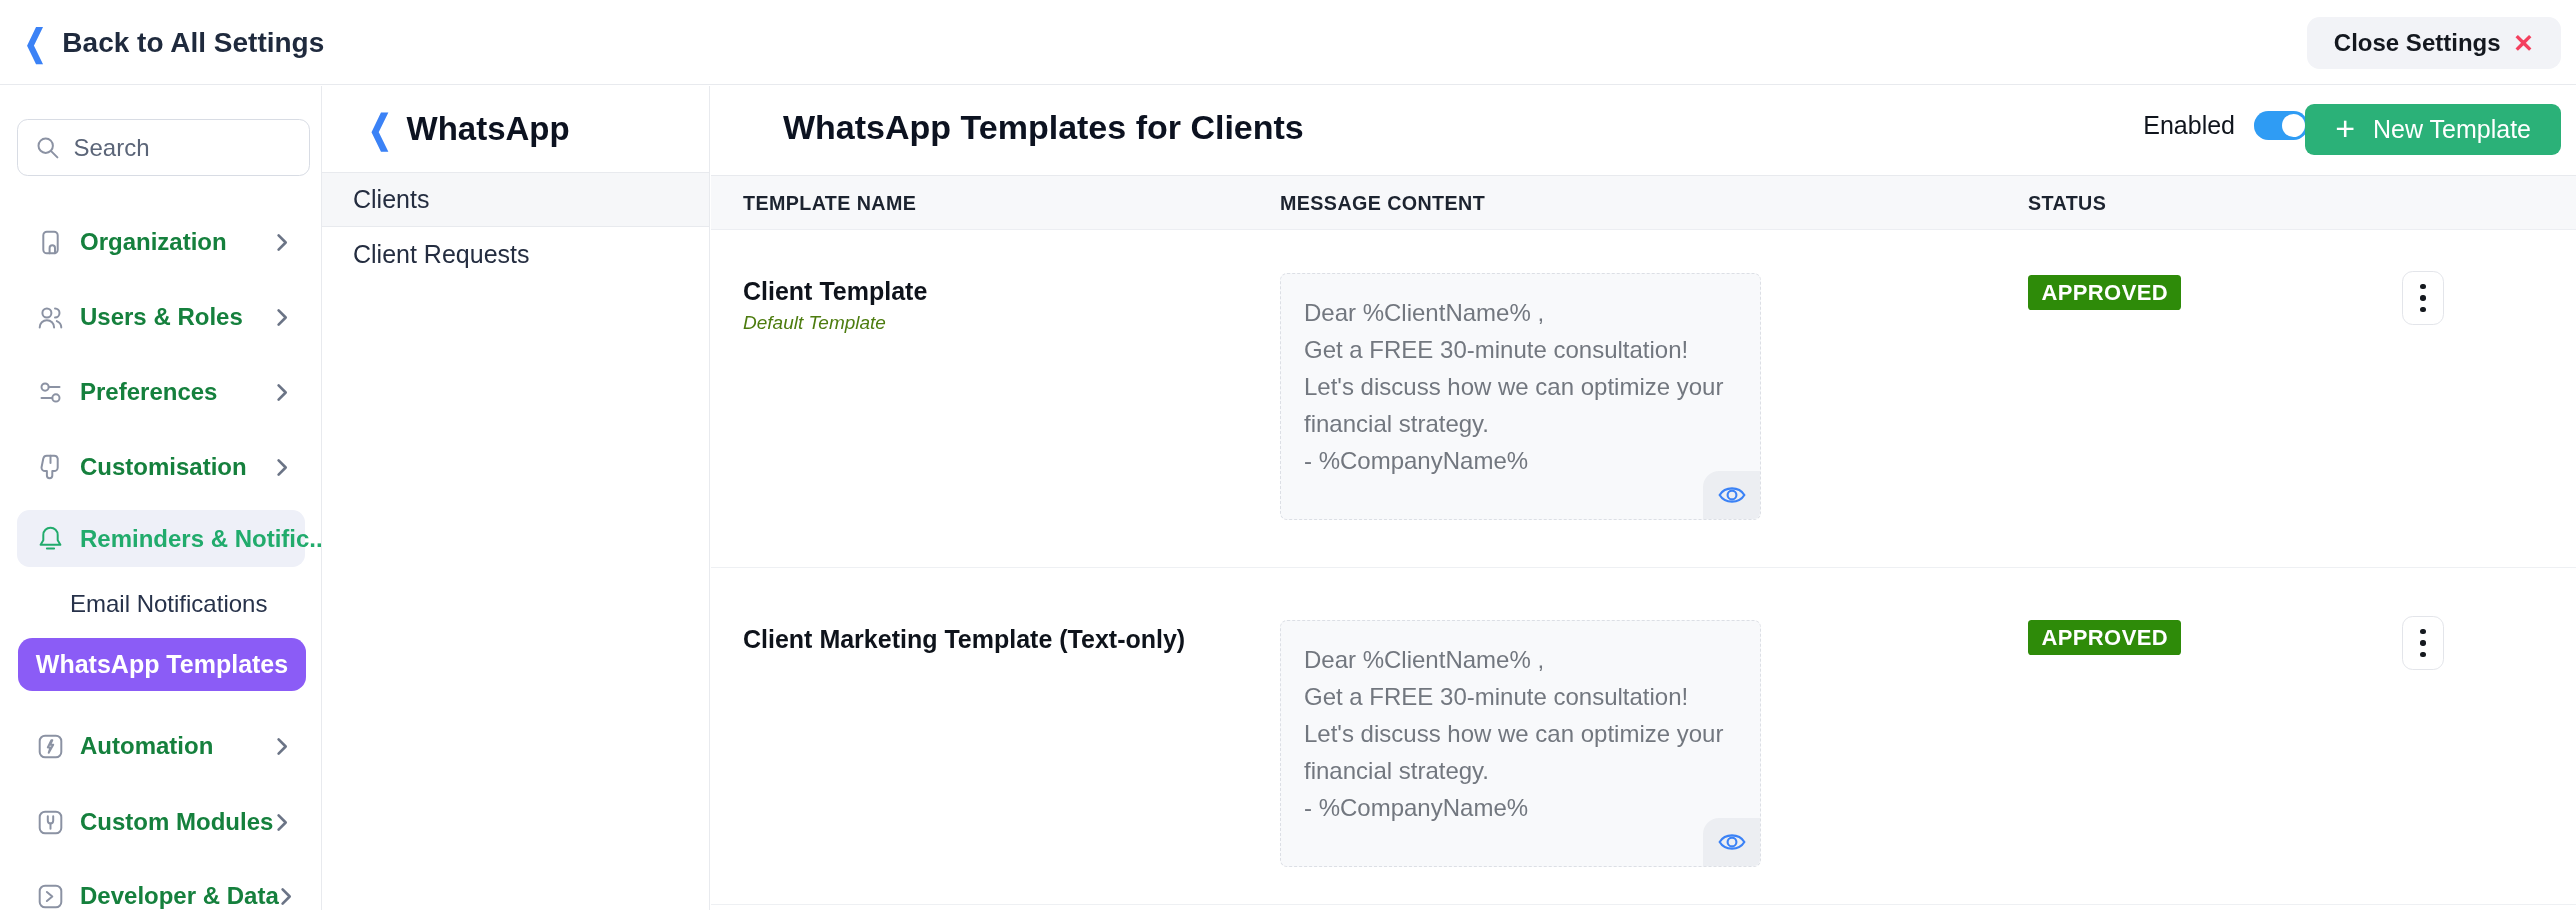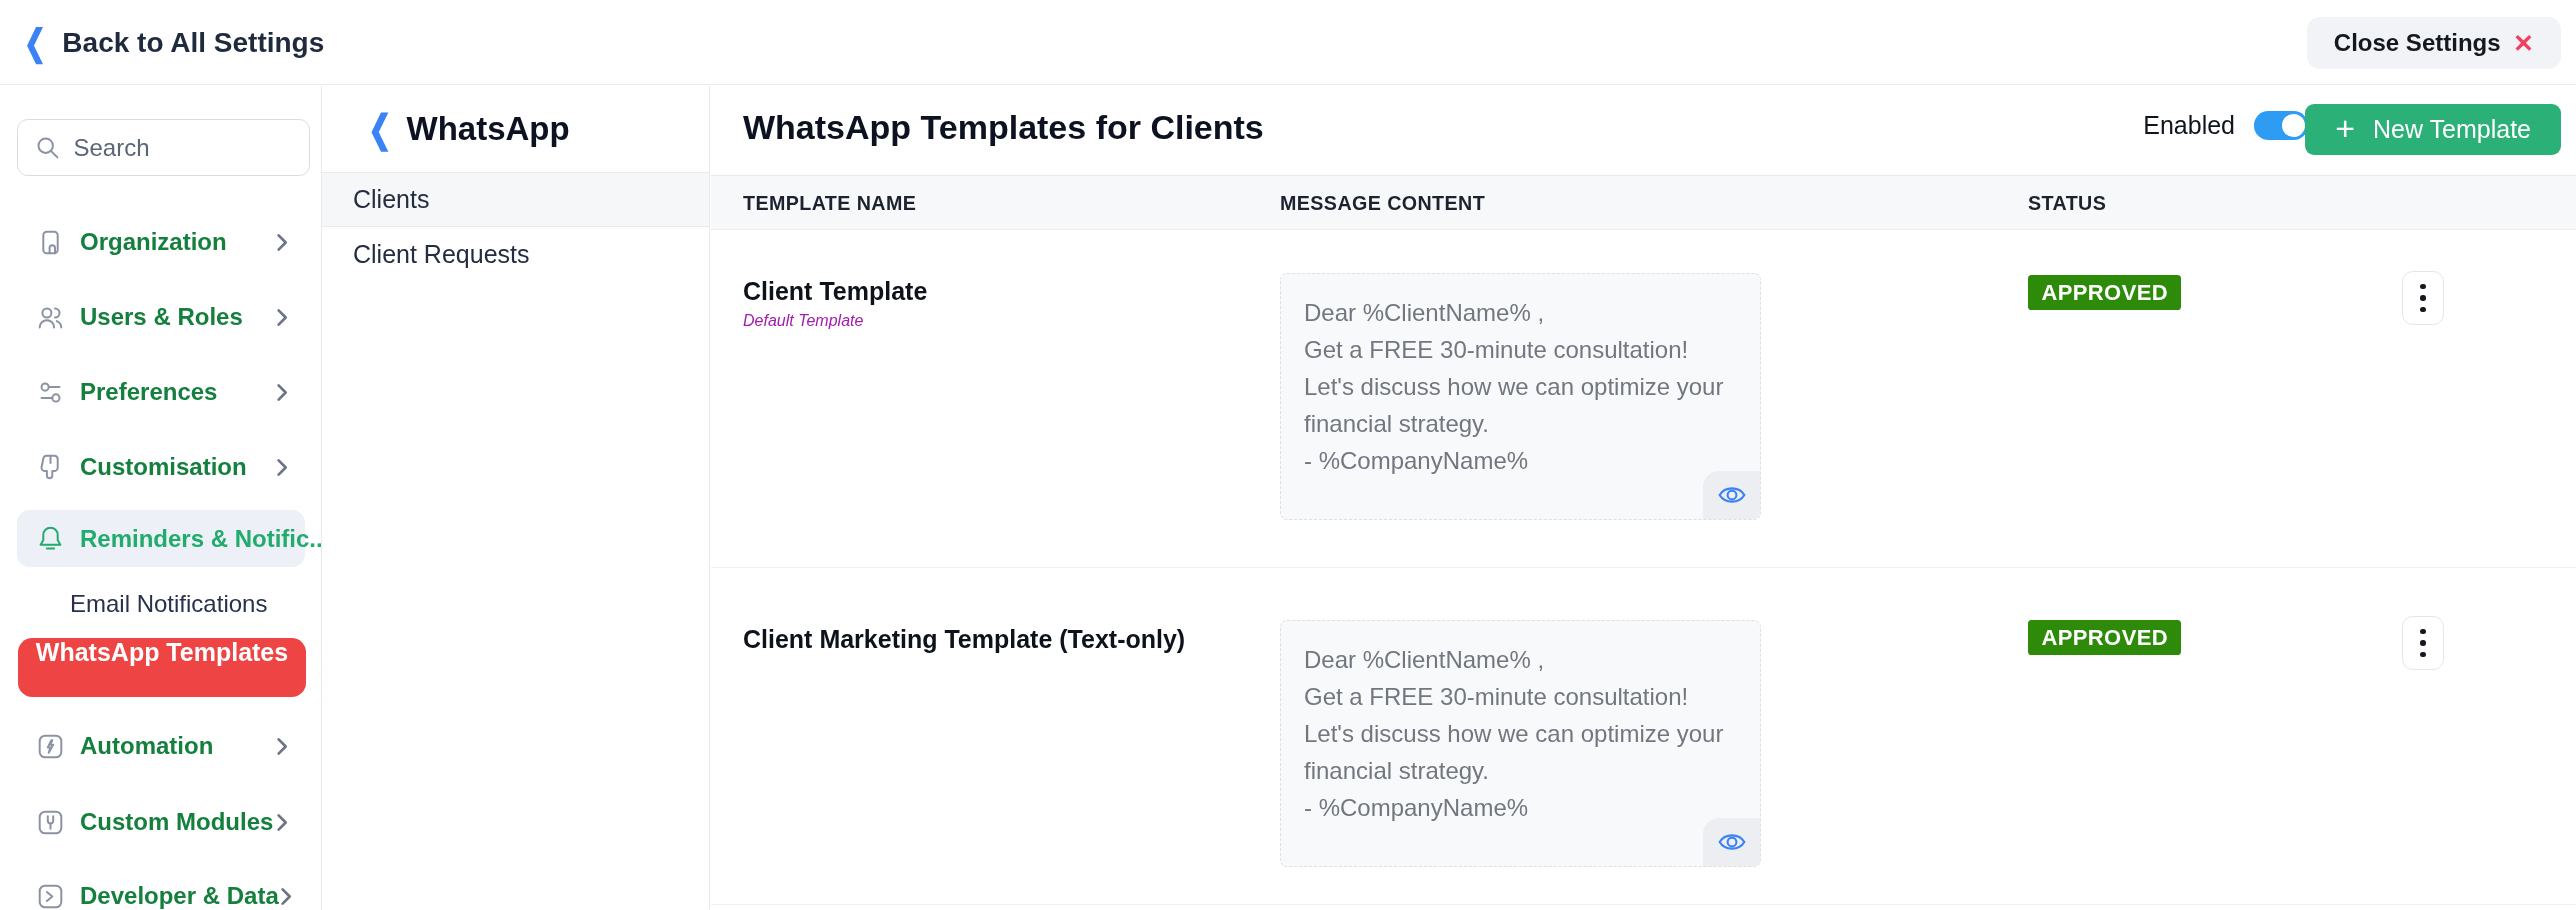--- a/index.html
+++ b/index.html
@@ -30,58 +30,58 @@
   .side-item { position:absolute; left:17px; width:288px; height:52px; display:flex; align-items:center;
     padding:0 16px 0 19px; cursor:pointer; border-radius:12.5px; }
   .side-item .ic { width:29px; height:29px; display:flex; align-items:center; justify-content:center; flex:0 0 29px; }
   .side-item .lbl { font-size:24px; font-weight:600; color:#15803d; margin-left:15px; flex:1; white-space:nowrap; }
   .chev-r { width:14.3px; height:23px; flex:0 0 14.3px; }
   .reminders { background:#eef0f8; height:57px; }
   .reminders .lbl { color:#21ab6c; }
   .sub-item { position:absolute; left:17px; width:288px; height:50px; display:flex; align-items:center;
     padding-left:53px; cursor:pointer; }
   .sub-item .lbl { font-size:24px; font-weight:500; color:#27324a; white-space:nowrap; }
-  .active-pill { position:absolute; left:18px; width:288px; height:59px; background:#ef4444;
-    border-radius:14.3px; display:flex; justify-content:center; cursor:pointer; }
+  .active-pill { position:absolute; left:18px; width:288px; height:53px; background:#8b5cf6;
+    border-radius:14.3px; display:flex; align-items:center; justify-content:center; cursor:pointer; }
   .active-pill .lbl { color:#fff; font-size:25px; font-weight:700; white-space:nowrap; }
 
   
   .panel { position:absolute; left:322px; top:86px; width:388px; height:825px; background:#fff;
     border-right:0.9px solid #e8eaee; }
   .panel-header { position:absolute; left:0; top:0; width:100%; height:87px;
     border-bottom:0.9px solid #e8eaee; display:flex; align-items:center; padding-left:42px; gap:10.7px; }
   .panel-chevron { color:#3b82f6; font-size:38px; font-weight:700; line-height:1; transform:scaleX(.75); }
   .panel-title { font-size:33px; font-weight:700; color:#0c1220; }
   .panel-row { position:absolute; left:0; width:100%; height:54px; display:flex; align-items:center;
     padding-left:31px; font-size:25px; color:#242d40; cursor:pointer; }
   .panel-row.selected { background:#f6f7f9; border-bottom:0.9px solid #e8eaee; font-weight:500; }
 
   
   .main { position:absolute; left:711px; top:86px; width:1865px; height:825px; background:#fff; }
-  .main-header { position:relative; height:89px; }
+  .main-header { position:relative; height:89px;margin-left:40px; }
   .main-title { position:absolute; left:32px; top:21.5px; font-size:34px; font-weight:700; color:#0c1220; }
   .enabled-wrap { position:absolute; right:268px; top:25px; display:flex; align-items:center; gap:19px; }
   .enabled-label { font-size:25px; font-weight:500; color:#10151d; }
   .toggle { position:relative; width:54px; height:29px; border-radius:14.3px; background:#2f9cf4; cursor:pointer; }
   .toggle .knob { position:absolute; right:2.7px; top:2.7px; width:23px; height:23px; border-radius:50%; background:#fff; }
   .new-template-btn { position:absolute; right:15px; top:18px; height:51px; padding:0 30px;
     background:#2bb178; border-radius:9px; display:flex; align-items:center; gap:18px; cursor:pointer; }
   .plus { color:#fff; font-size:34px; font-weight:400; line-height:1; margin-top:-2.7px; }
   .new-template-label { color:#fff; font-size:25px; font-weight:500; }
 
   .table-head { position:relative; height:55px; background:#f7f8fa;
     border-top:0.9px solid #e8eaee; border-bottom:0.9px solid #eceef2; }
   .th { position:absolute; top:0; line-height:55px; font-size:19.7px; font-weight:700; color:#1c232f;
     letter-spacing:0.4px; }
   .th-name { left:32px; } .th-message { left:569px; } .th-status { left:1317px; }
 
   .trow { position:relative; border-bottom:0.9px solid #eef0f3; }
   .trow.r1 { height:338px; } .trow.r2 { height:337px; }
   .t-name { position:absolute; left:32px; font-size:25px; font-weight:700; color:#0e131b; }
-  .t-subtitle { position:absolute; left:32px; font-size:16px; font-style:italic; font-weight:500; color:#a21caf; }
+  .t-subtitle { position:absolute; left:32px; font-size:19px; font-style:italic; font-weight:500; color:#4d7c0f; }
   .msg-box { position:absolute; left:569px; width:481px; height:247px; background:#f8f9fb;
     border:1.8px dashed #dcdfe5; border-radius:7.2px; padding:19.7px 23px; overflow:hidden; }
   .msg-text { font-size:24px; line-height:37px; color:#72777f; white-space:pre-line; }
   .eye-pad { position:absolute; right:0; bottom:0; width:57px; height:48px; background:#eceef2;
     border-radius:16px 0 5.4px 0; display:flex; align-items:center; justify-content:center; cursor:pointer; }
   .badge { position:absolute; left:1317px; height:35px; padding:0 13.4px; background:#2e8b09; border-radius:3.6px;
     display:flex; align-items:center; }
   .badge span { color:#fff; font-size:22px; font-weight:700; letter-spacing:0.4px; }
   .kebab { position:absolute; left:1691px; width:42px; height:54px; border:0.9px solid #e3e5ea; border-radius:10.7px;
     background:#fff; display:flex; flex-direction:column; align-items:center; justify-content:center; gap:6.3px; cursor:pointer; }

